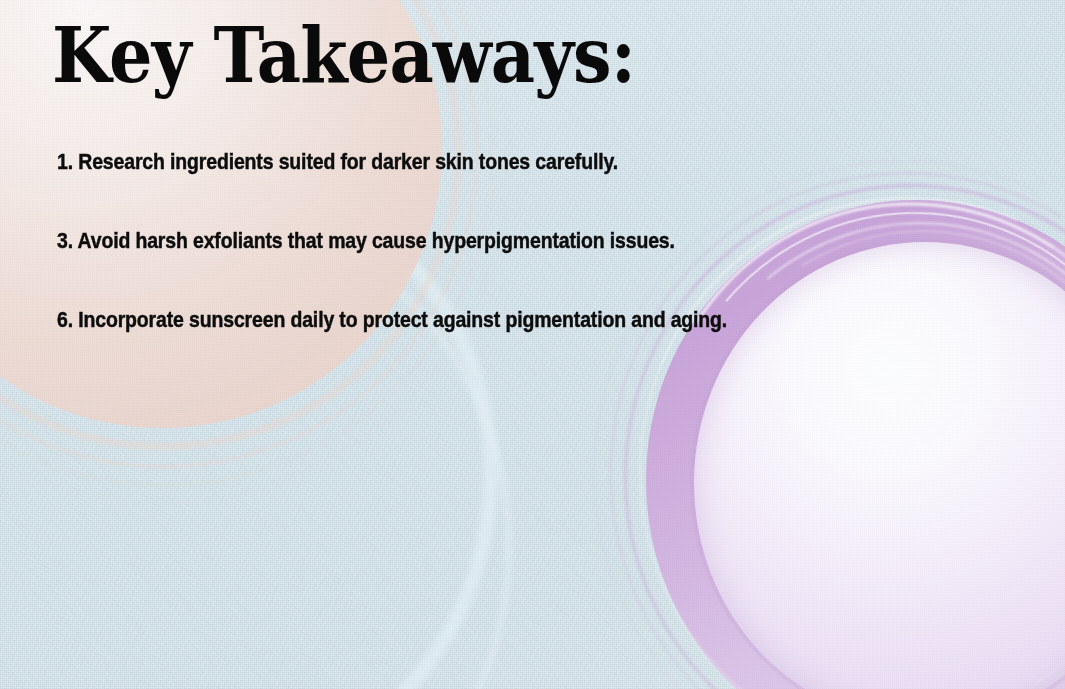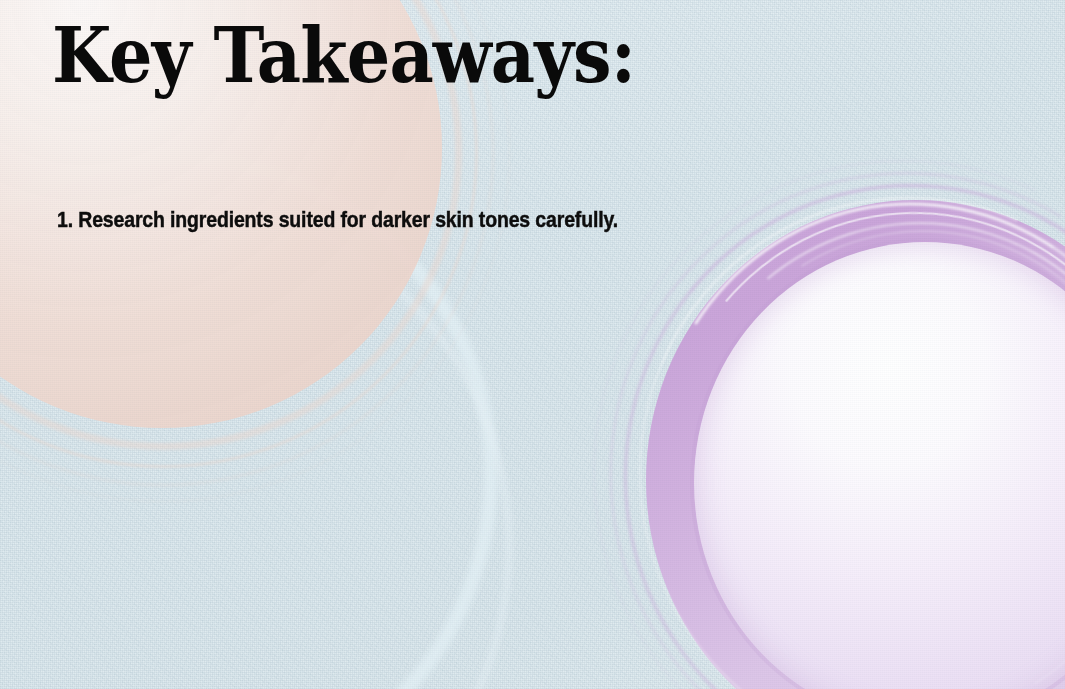--- a/index.html
+++ b/index.html
@@ -274,21 +274,21 @@
     left: 57px;
     top: 152px;
     right: 40px;
     margin: 0;
     padding: 0;
     list-style: none;
   }
   .list li {
     height: 79px;
     display: flex;
-    align-items: flex-end;
+    align-items: flex-start;
     white-space: nowrap;
   }
   .item-text {
     font-family: "Liberation Sans", sans-serif;
     font-weight: 700;
     font-size: 21.5px;
     line-height: 1;
     letter-spacing: -.15px;
     color: #0d0d0d;
     transform: scaleX(.905);
@@ -333,16 +333,22 @@
   <div class="top-grain"></div>
 
   <div class="content">
 
     <h1 class="title">Key Takeaways:</h1>
 
     <ul class="list">
       <li>
         <span class="item-text">1. Research ingredients suited for darker skin tones carefully.</span>
       </li>
+      <li>
+        <span class="item-text">3. Avoid harsh exfoliants that may cause hyperpigmentation issues.</span>
+      </li>
+      <li>
+        <span class="item-text">6. Incorporate sunscreen daily to protect against pigmentation and aging.</span>
+      </li>
     </ul>
 
   </div>
 </div>
 
 </body></html>

